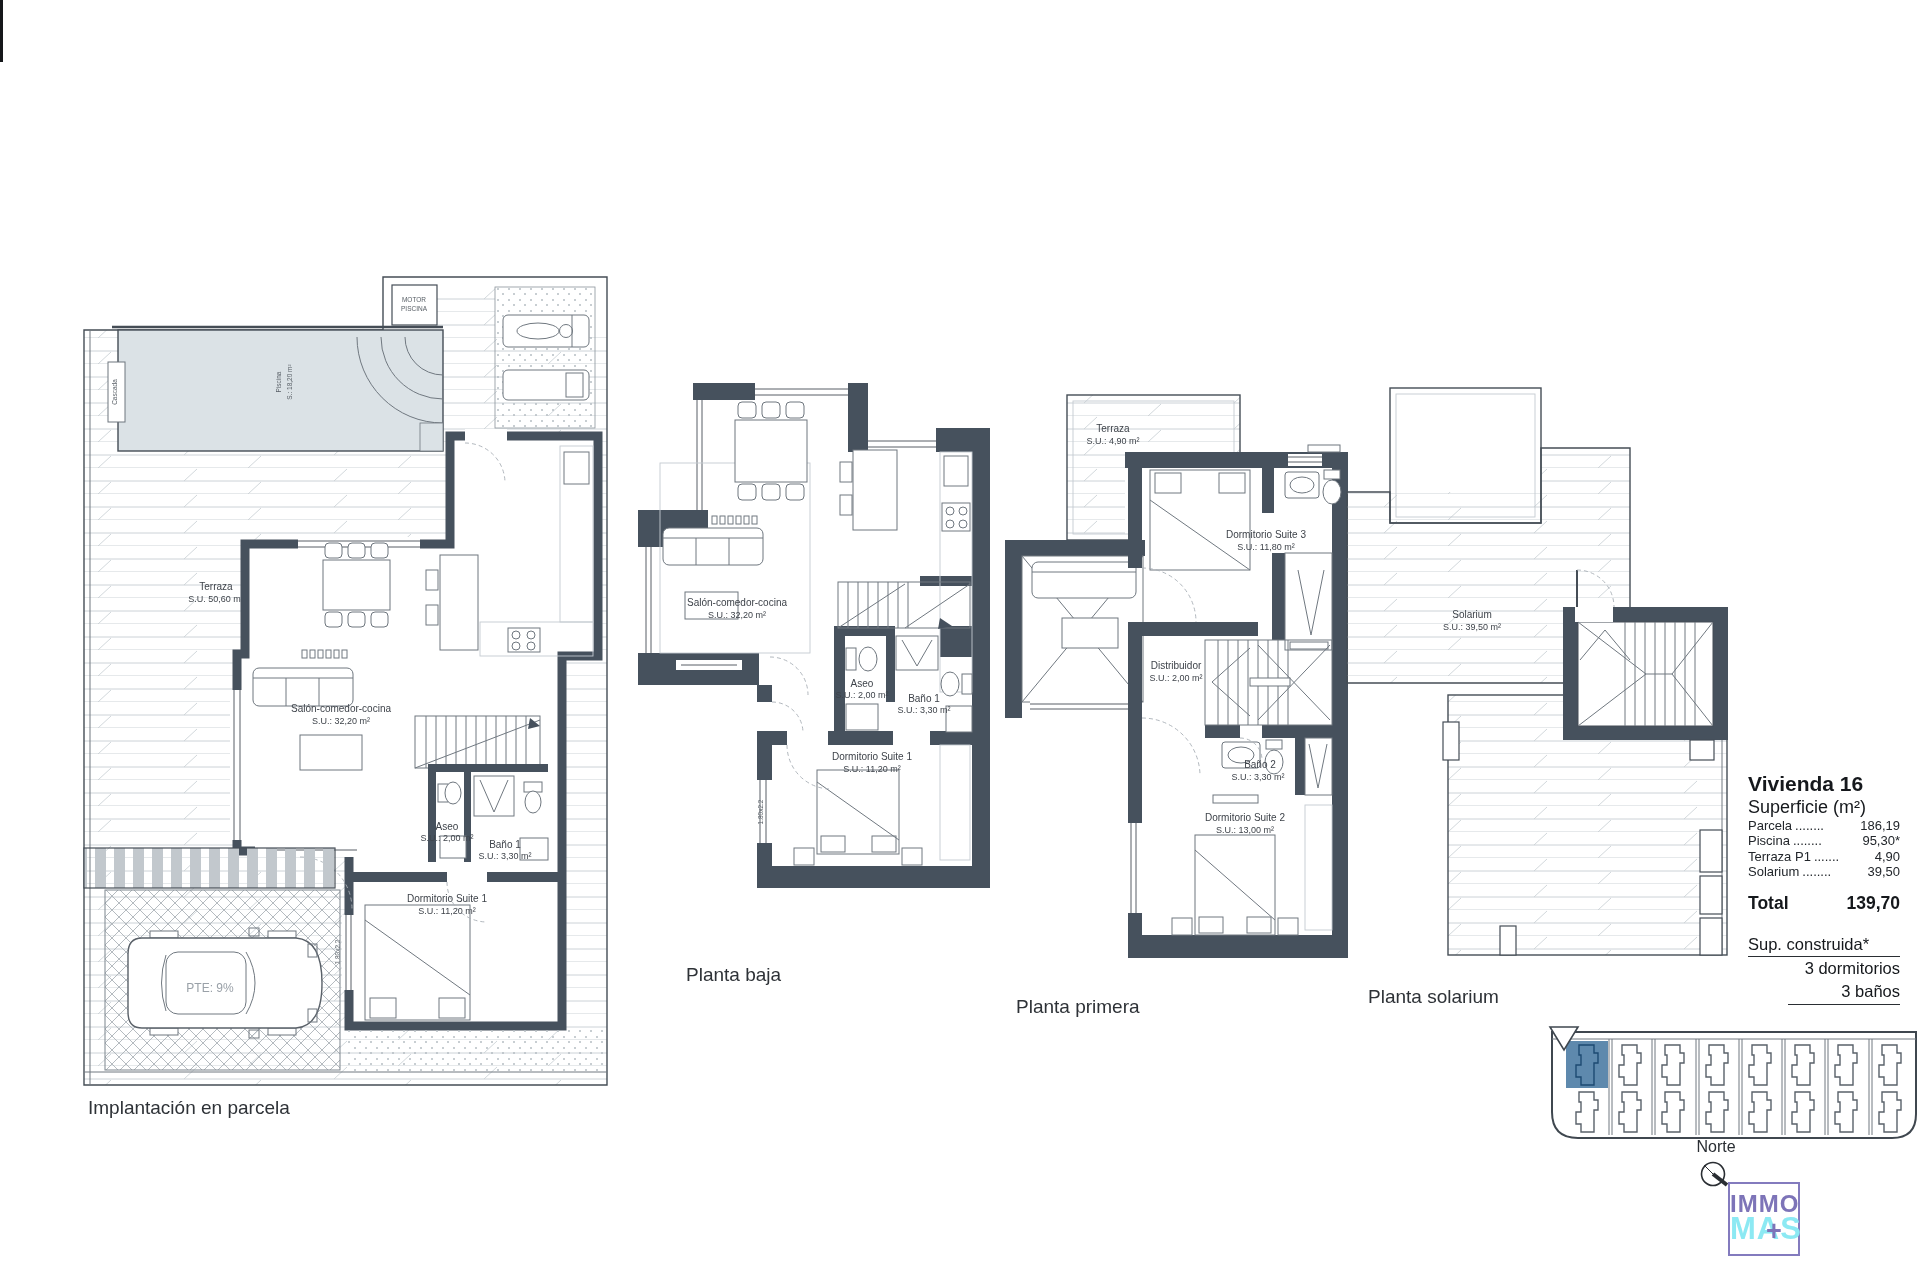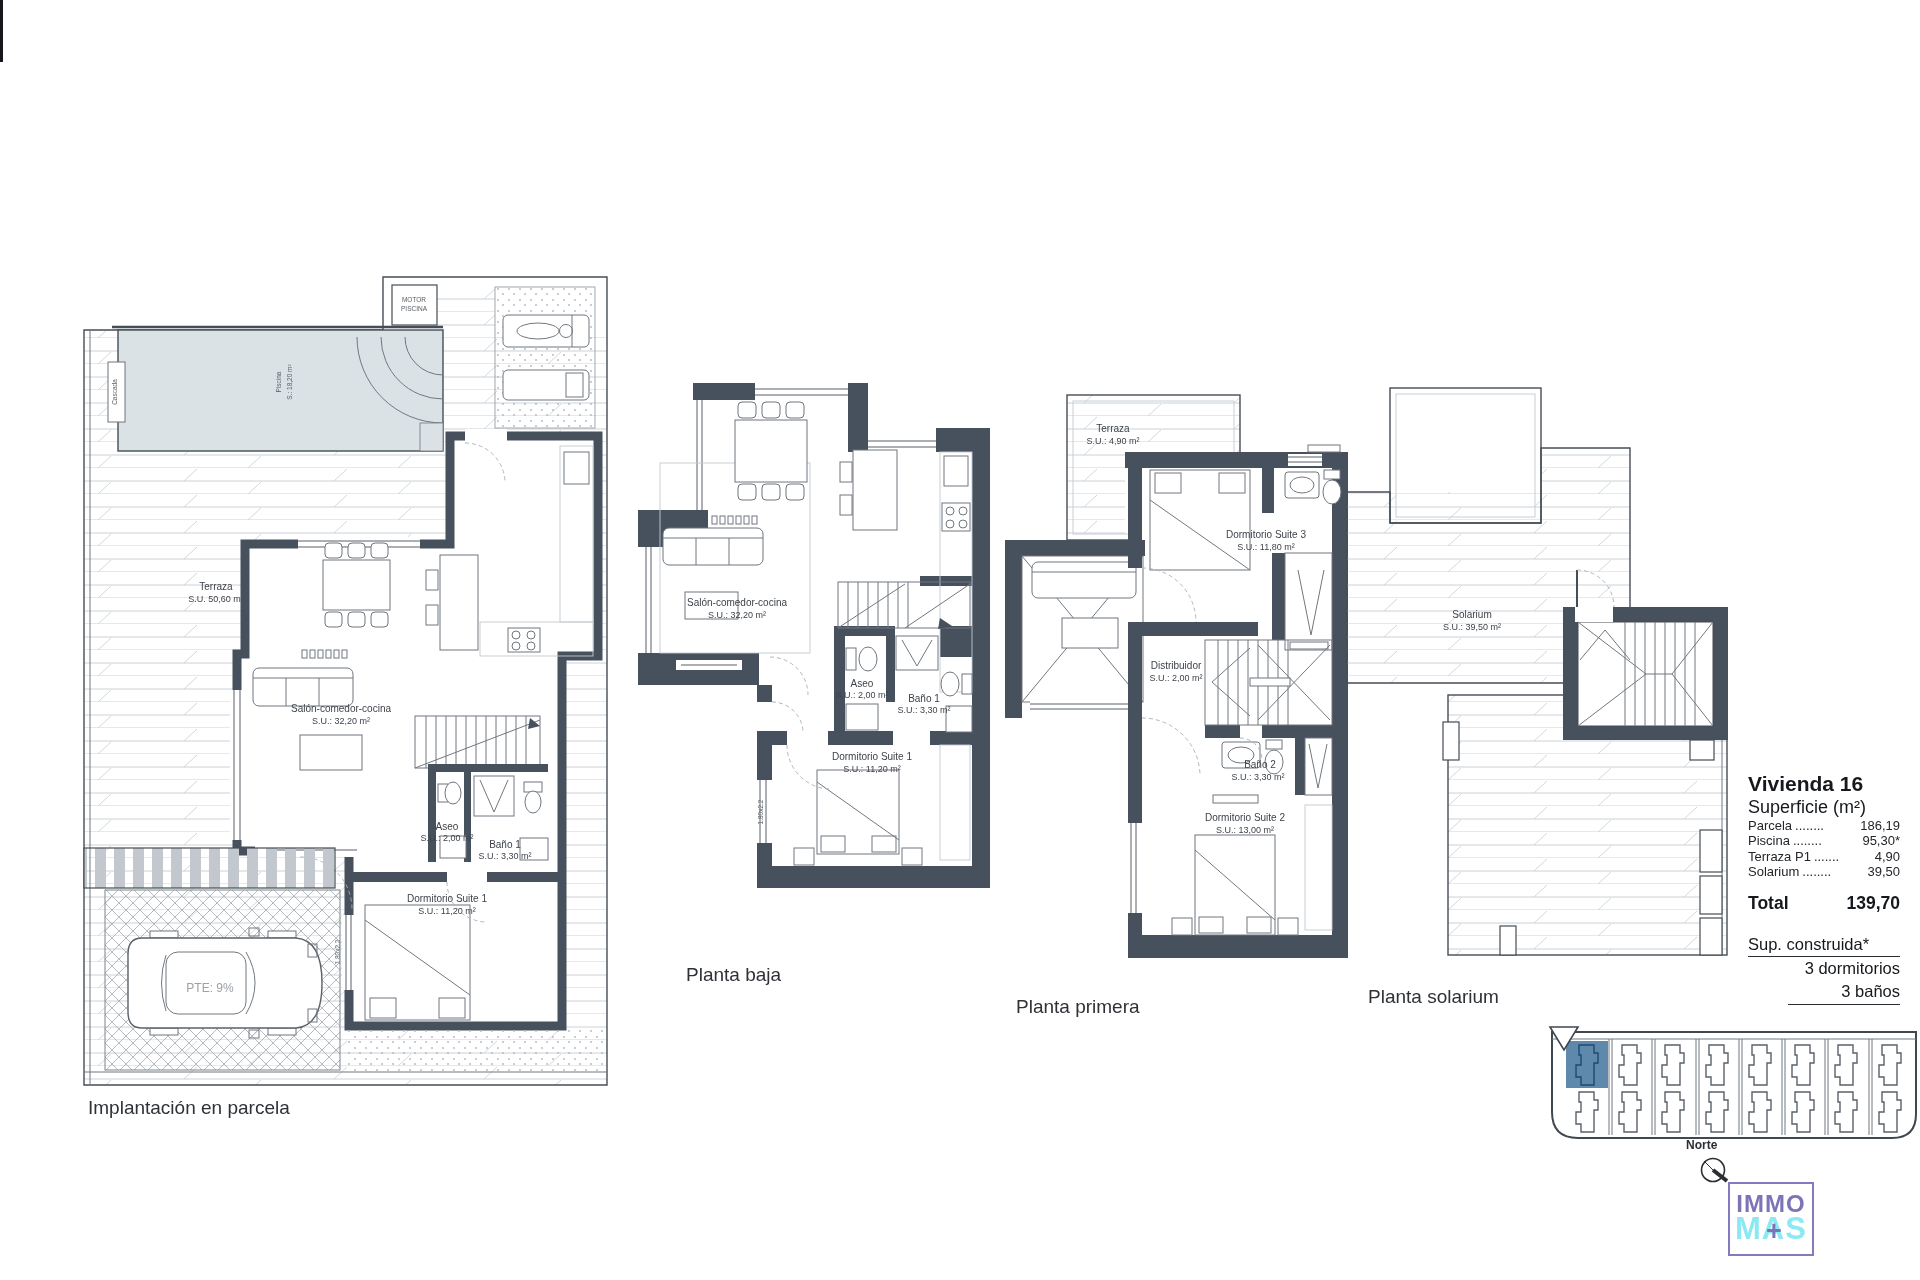--- a/index.html
+++ b/index.html
@@ -31,23 +31,23 @@
   .info .row{display:flex;font-size:13px;line-height:15.4px;color:#22262b;white-space:nowrap;}
   .info .row .dots{margin:0 3px;overflow:hidden;}
   .info .row .val{margin-left:auto;}
   .info .total{display:flex;font-size:17.5px;font-weight:bold;color:#15181c;margin-top:13px;}
   .info .total .val{margin-left:auto;}
   .info .note{font-size:16.5px;color:#15181c;margin-top:21px;border-bottom:1.6px solid #2a2e33;padding-bottom:2px;}
   .info .rline{font-size:16.5px;color:#15181c;text-align:right;line-height:23px;}
   .info .rline.uline{border-bottom:1.6px solid #2a2e33;width:112px;margin-left:auto;padding-bottom:1px;}
   
   .compass{position:absolute;left:1686px;top:1138px;width:60px;height:50px;}
-  .compass .lbl{font-size:12px;font-weight:bold;color:#2a2e33;text-align:left;display:block;}
+  .compass .lbl{font-size:16px;font-weight:normal;color:#2a2e33;text-align:center;display:block;}
   
-  .logo{position:absolute;left:1728px;top:1182px;width:86px;height:74px;border:2.5px solid #837bbe;box-sizing:border-box;text-align:center;}
+  .logo{position:absolute;left:1728px;top:1182px;width:72px;height:74px;border:2.5px solid #837bbe;box-sizing:border-box;text-align:center;}
   .logo .l1{font-size:24px;font-weight:bold;color:#7d74b8;letter-spacing:1px;line-height:26px;margin-top:7px;}
   .logo .l2{font-size:31px;font-weight:bold;color:#8ce9f3;letter-spacing:1px;line-height:28px;margin-top:-2px;}
   .logo .plus{position:absolute;left:36px;top:32px;font-size:27px;font-weight:bold;color:#7d74b8;}
 </style>
 </head>
 <body>
 
 <div class="sheet">
   <div class="artifact"></div>
 

